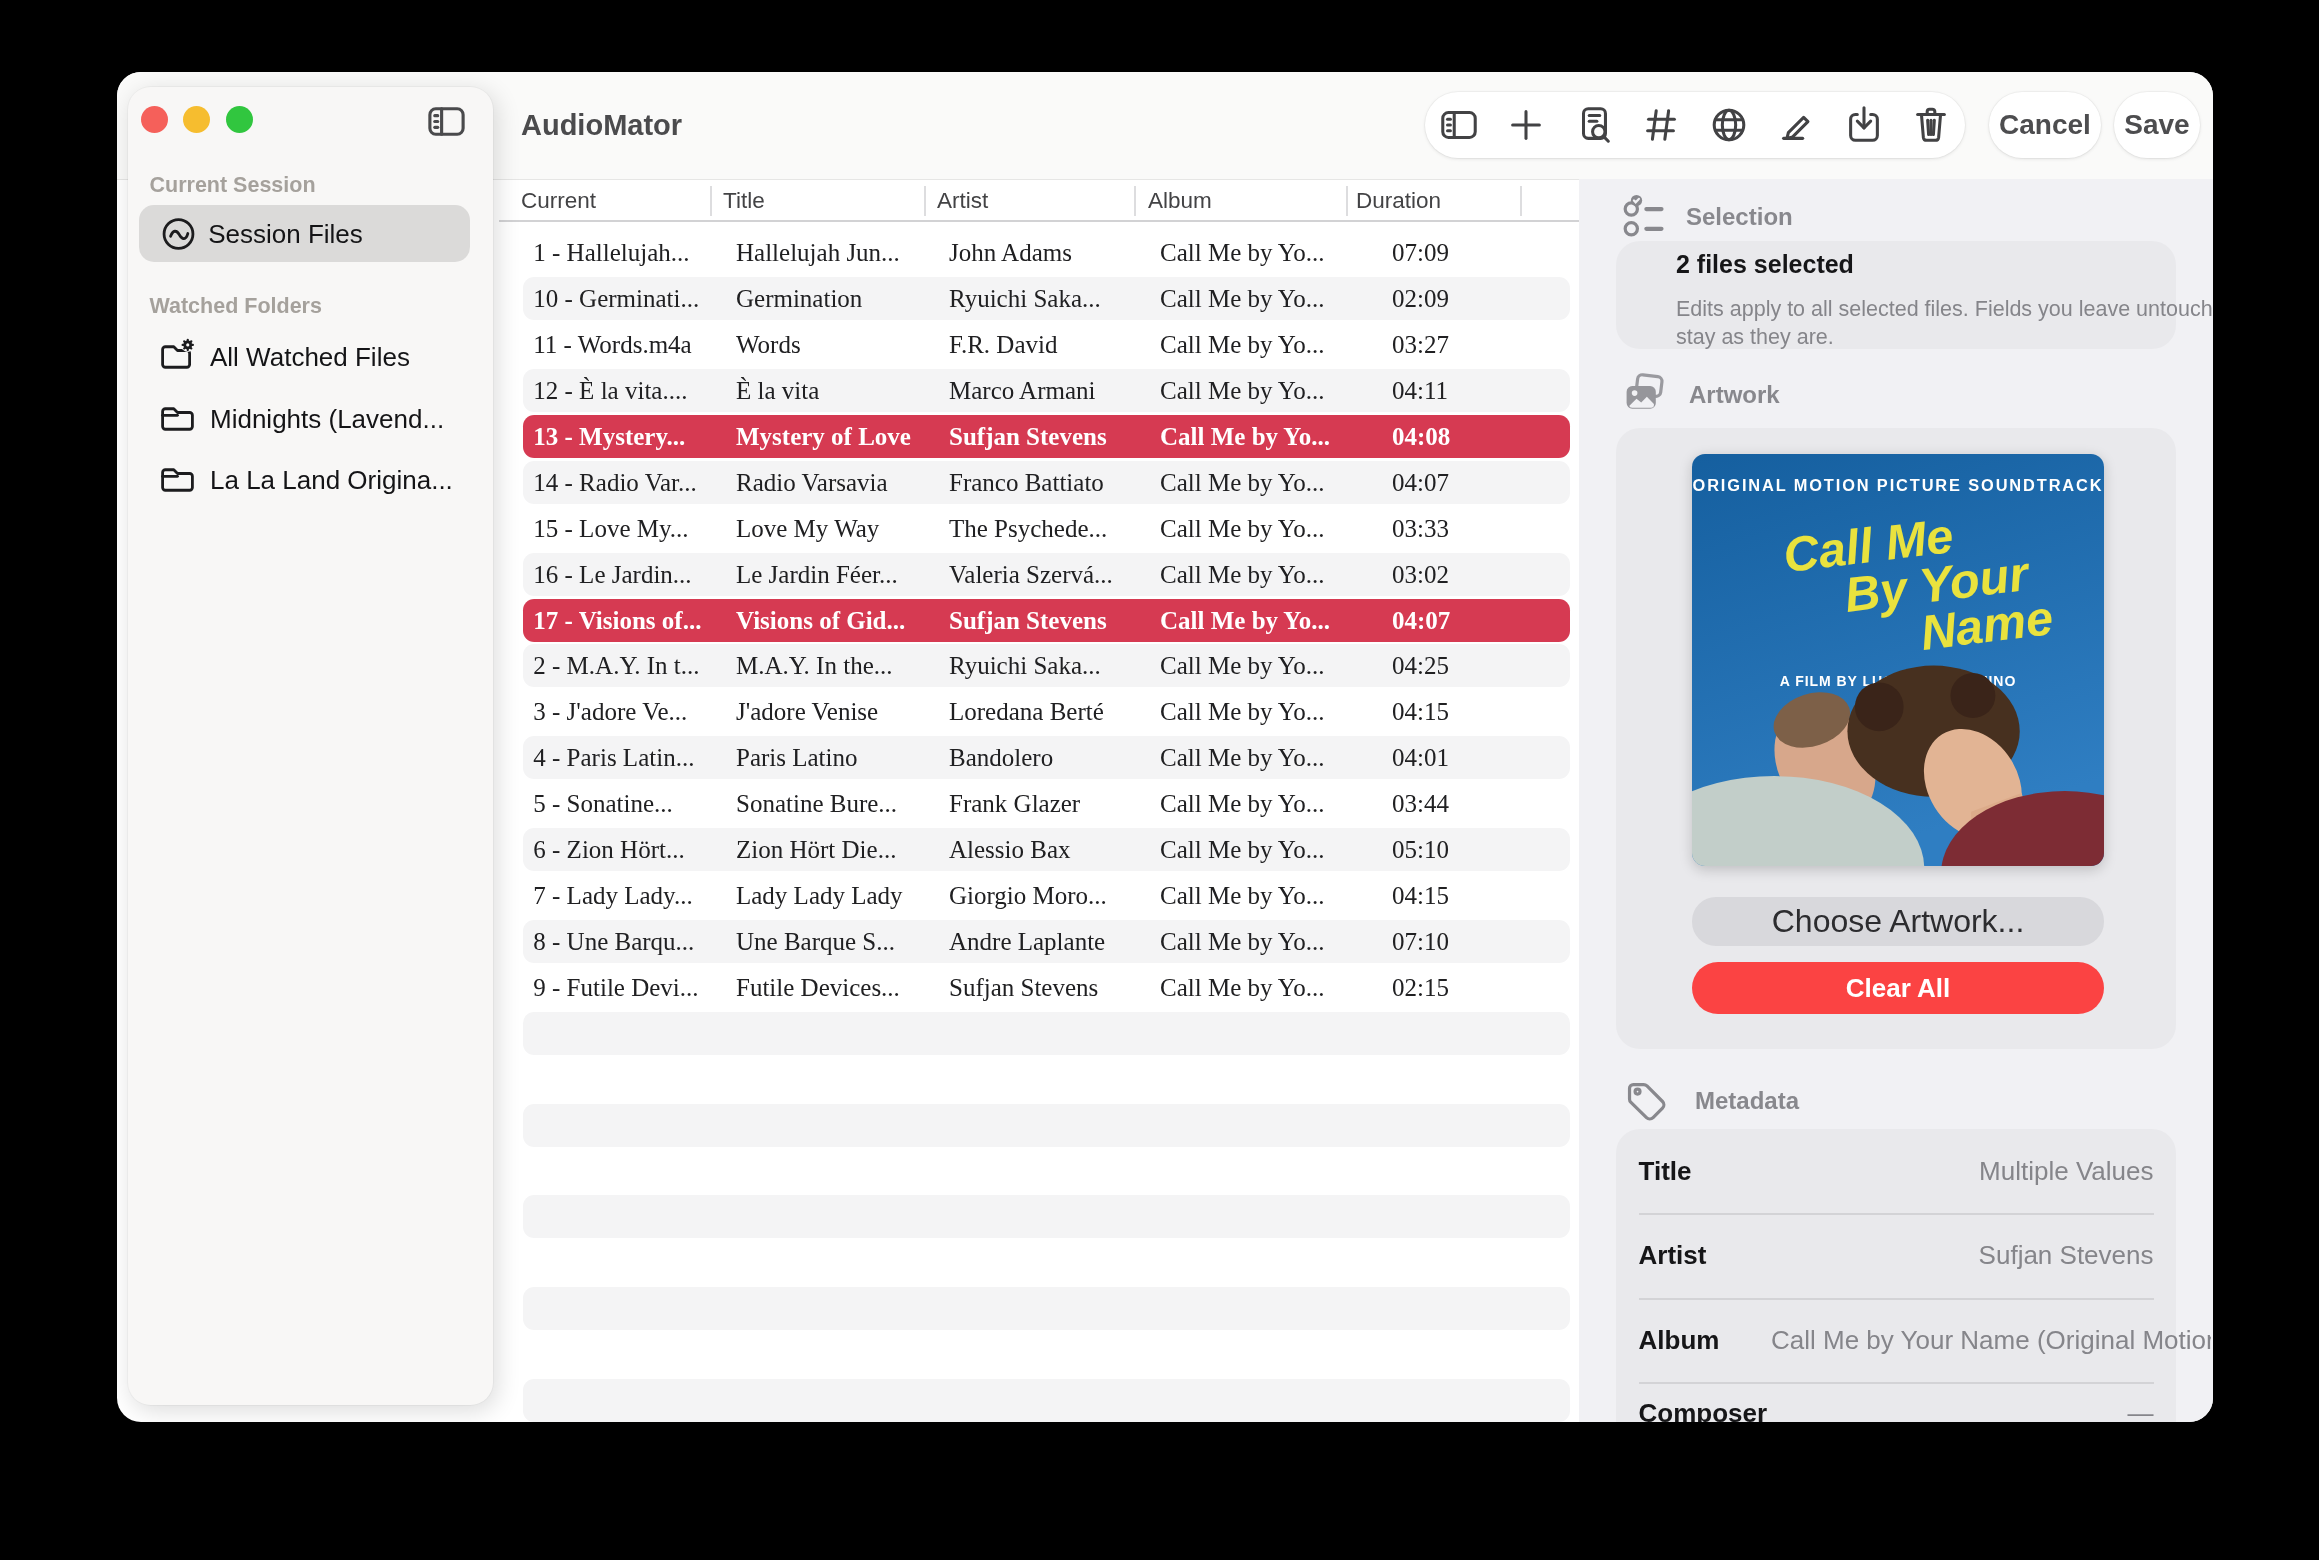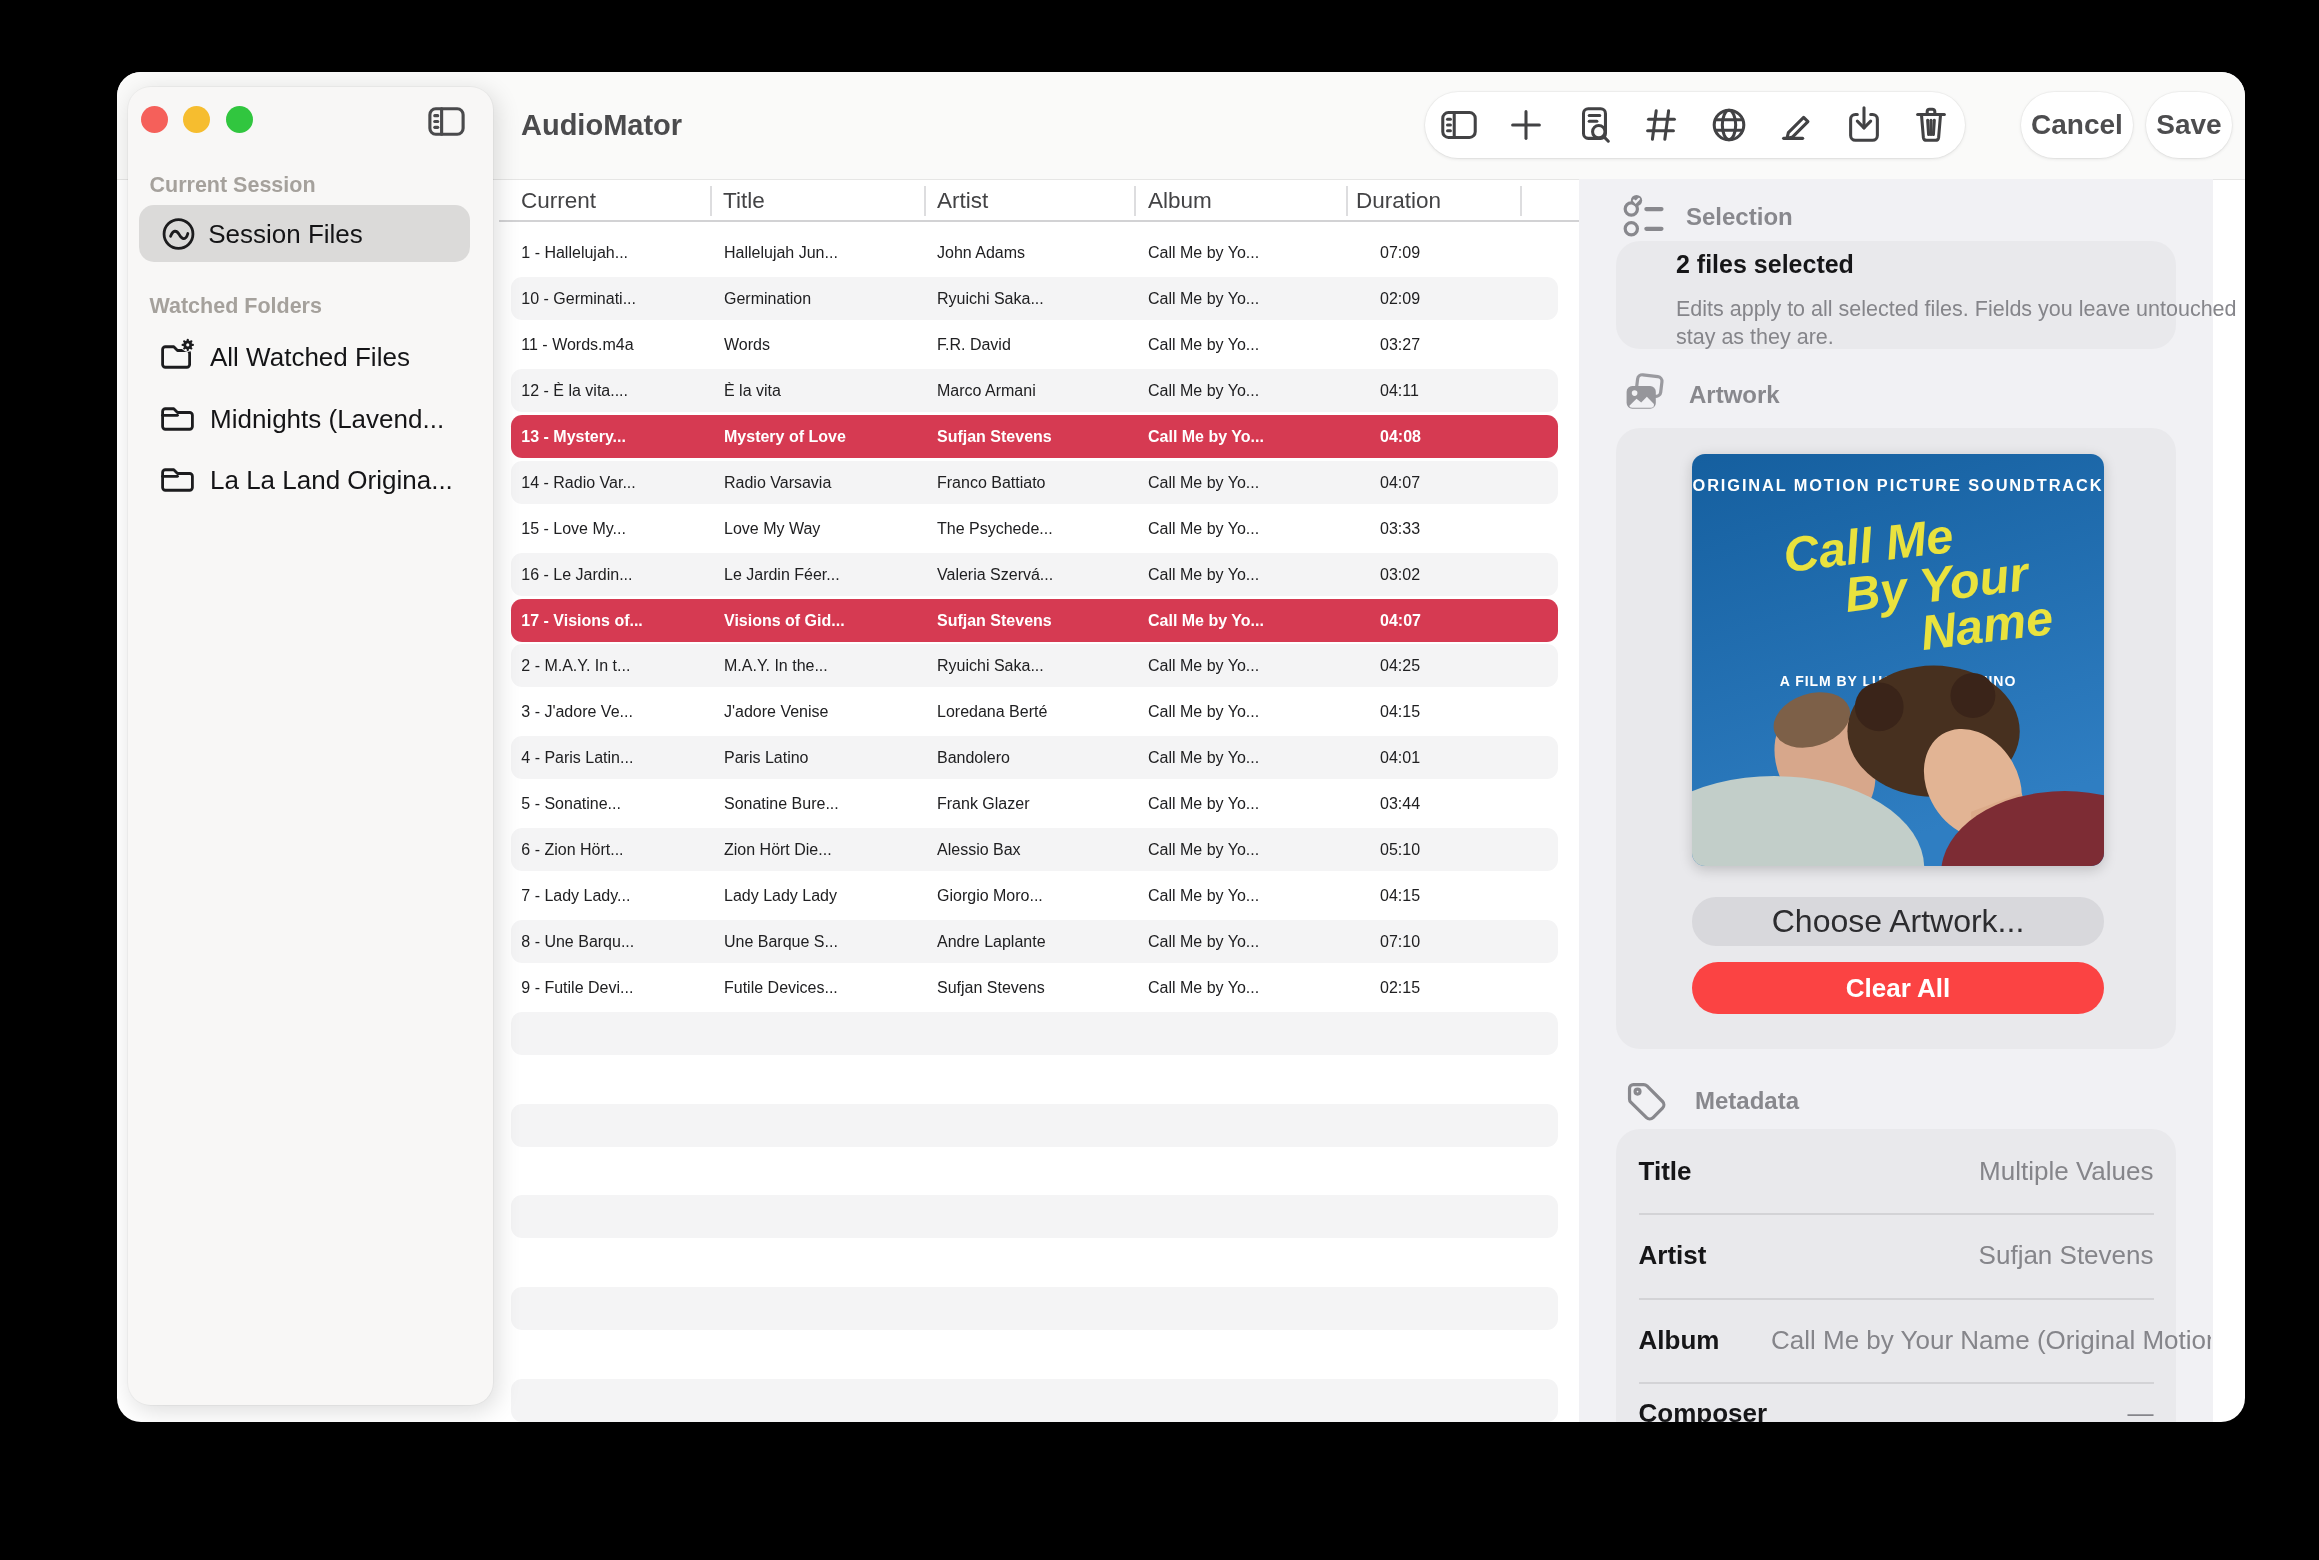--- a/index.html
+++ b/index.html
@@ -1,41 +1,41 @@
 <!DOCTYPE html>
 <html style="font-size:15px"><head>
 <meta charset="utf-8">
 <style>
   html,body{margin:0;padding:0;background:#000;}
   .stage{position:relative;width:2320px;height:1561px;background:#000;overflow:hidden;
          font-family:"Liberation Sans",sans-serif;-webkit-font-smoothing:antialiased;}
   
   .window{position:absolute;left:117px;top:72px;width:2096px;height:1350px;background:#ffffff;
-          border-radius:24px;overflow:hidden;box-shadow:0 37px 103px rgba(0,0,0,.65);padding-left:32px;}
+          border-radius:24px;overflow:hidden;box-shadow:0 37px 103px rgba(0,0,0,.65);}
   .toolbar{position:absolute;left:0;top:0;width:100%;height:107px;background:#fafaf9;
            border-bottom:1.9px solid #e6e6e5;}
   .app-title{position:absolute;left:404px;top:53px;transform:translateY(-50%);
              font-size:29px;font-weight:700;color:#4b4b4d;}
   .tool-group{position:absolute;left:1308px;top:19.7px;width:540px;height:66px;background:#ffffff;
               border-radius:33px;box-shadow:0 0.9px 3.7px rgba(0,0,0,.10),0 0 0 0.9px rgba(0,0,0,.03);
               display:flex;align-items:center;justify-content:space-around;}
   .tbtn{width:54px;height:54px;display:flex;align-items:center;justify-content:center;cursor:pointer;}
   .tbtn svg{width:42px;height:42px;stroke:#424244;fill:none;stroke-width:3.2;
             stroke-linecap:round;stroke-linejoin:round;}
   .pill-btn{position:absolute;top:19.7px;height:66px;background:#fff;border-radius:33px;
             box-shadow:0 0.9px 3.7px rgba(0,0,0,.10),0 0 0 0.9px rgba(0,0,0,.03);
             display:flex;align-items:center;justify-content:center;
             font-size:28px;font-weight:600;color:#4d4d4f;}
   .cancel-btn{right:112px;width:112px;}
   .save-btn{right:13px;width:86px;}
   
   .hcell{position:absolute;top:109px;height:39px;line-height:39px;font-size:22.5px;color:#434345;}
   .hsep{position:absolute;top:114px;width:1.9px;height:30px;background:#dddddf;}
   .hborder{position:absolute;left:382px;top:148px;width:1081px;height:1.9px;background:#d2d2d4;}
-  .trow{position:absolute;left:394px;width:1047px;height:43px;border-radius:11.2px;font-size:16px;color:#202022;}
+  .trow{position:absolute;left:406px;width:1047px;height:43px;border-radius:11.2px;font-size:25px;color:#202022;font-family:Liberation Serif, serif;}
   .trow.gray{background:#f4f4f5;}
   .trow.selected{background:#d63a52;color:#ffffff;font-weight:600;}
   .trow .c{position:absolute;top:50%;transform:translateY(-50%);white-space:nowrap;overflow:hidden;}
   .c0{left:10.3px;width:192px;} .c1{left:213px;width:203px;} .c2{left:426px;width:200px;}
   .c3{left:637px;width:197px;} .c4{left:845px;width:187px;margin-left:24px;}
   
   .panel{position:absolute;left:1462px;top:107px;width:634px;height:1243px;background:#f1f1f4;}
   .sec-head{position:absolute;font-size:24px;font-weight:700;color:#88888d;}
   .card{position:absolute;left:37px;width:560px;background:#e9e9ec;border-radius:24px;}
   .sel-card{top:62px;height:108px;}

